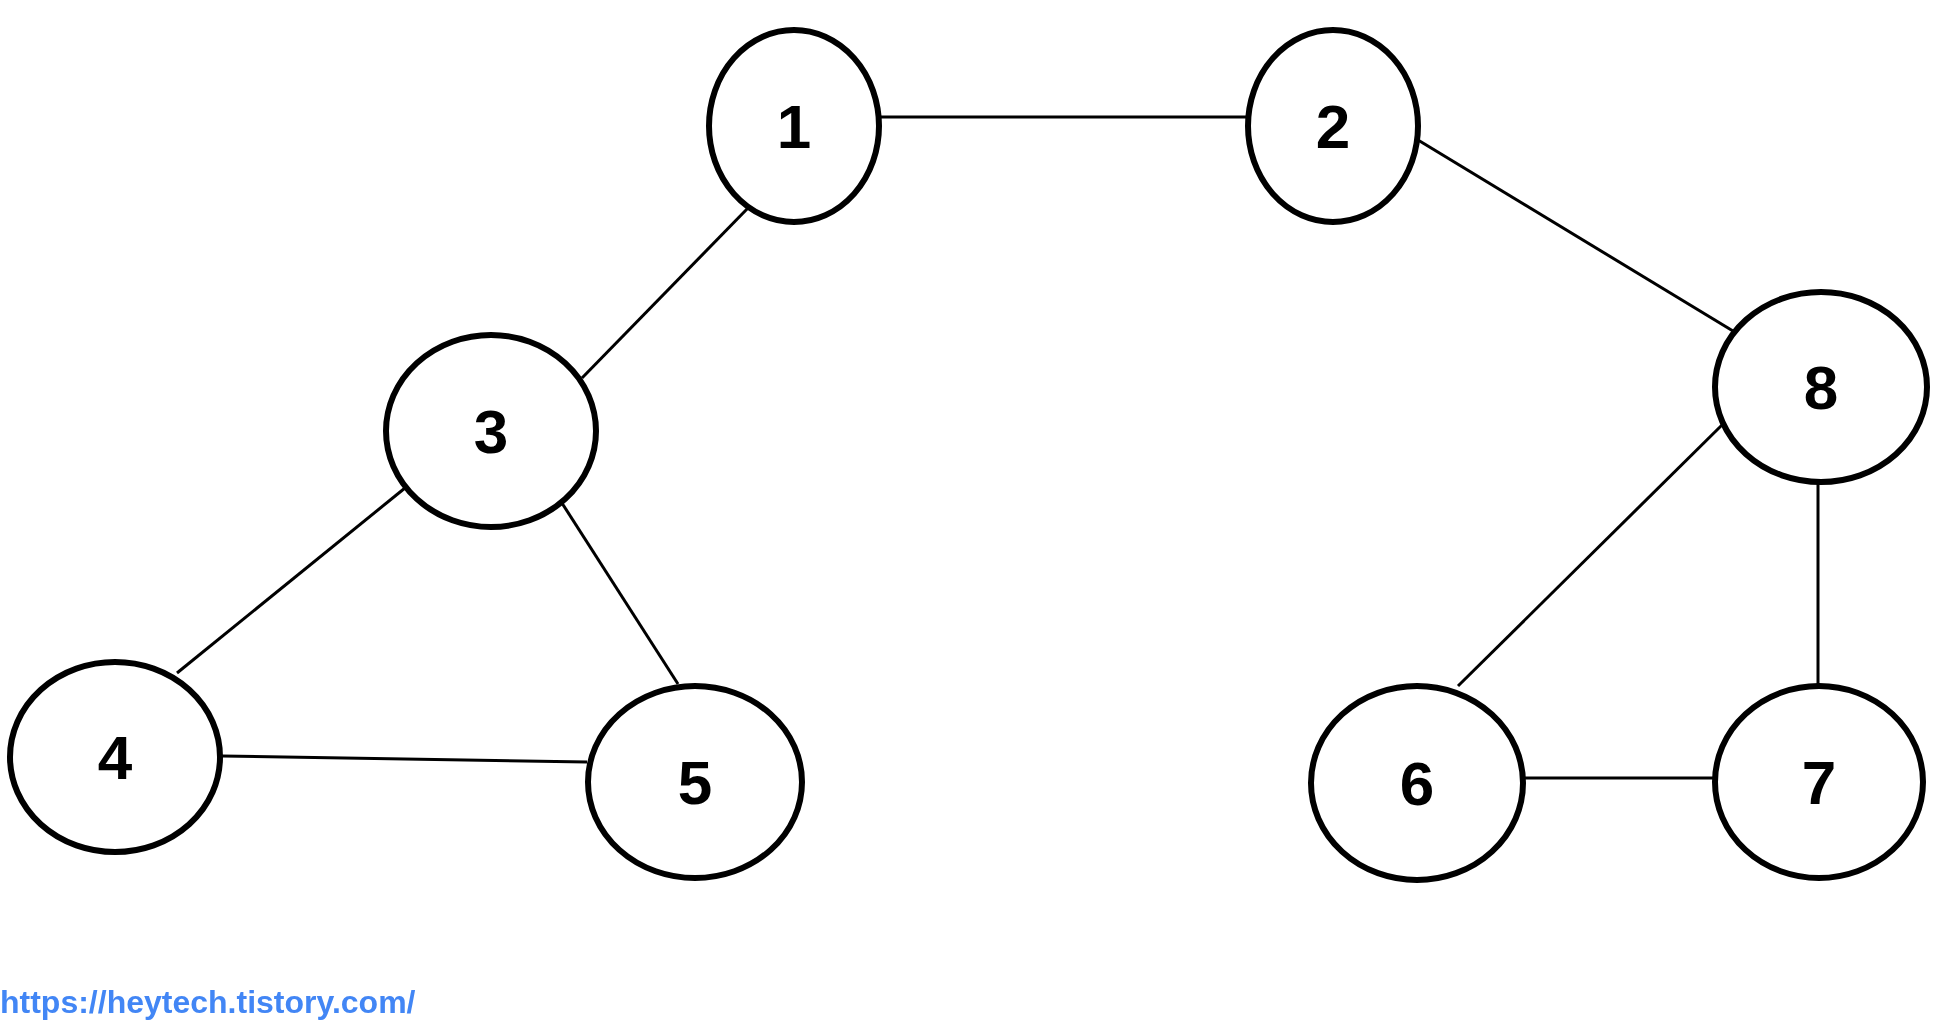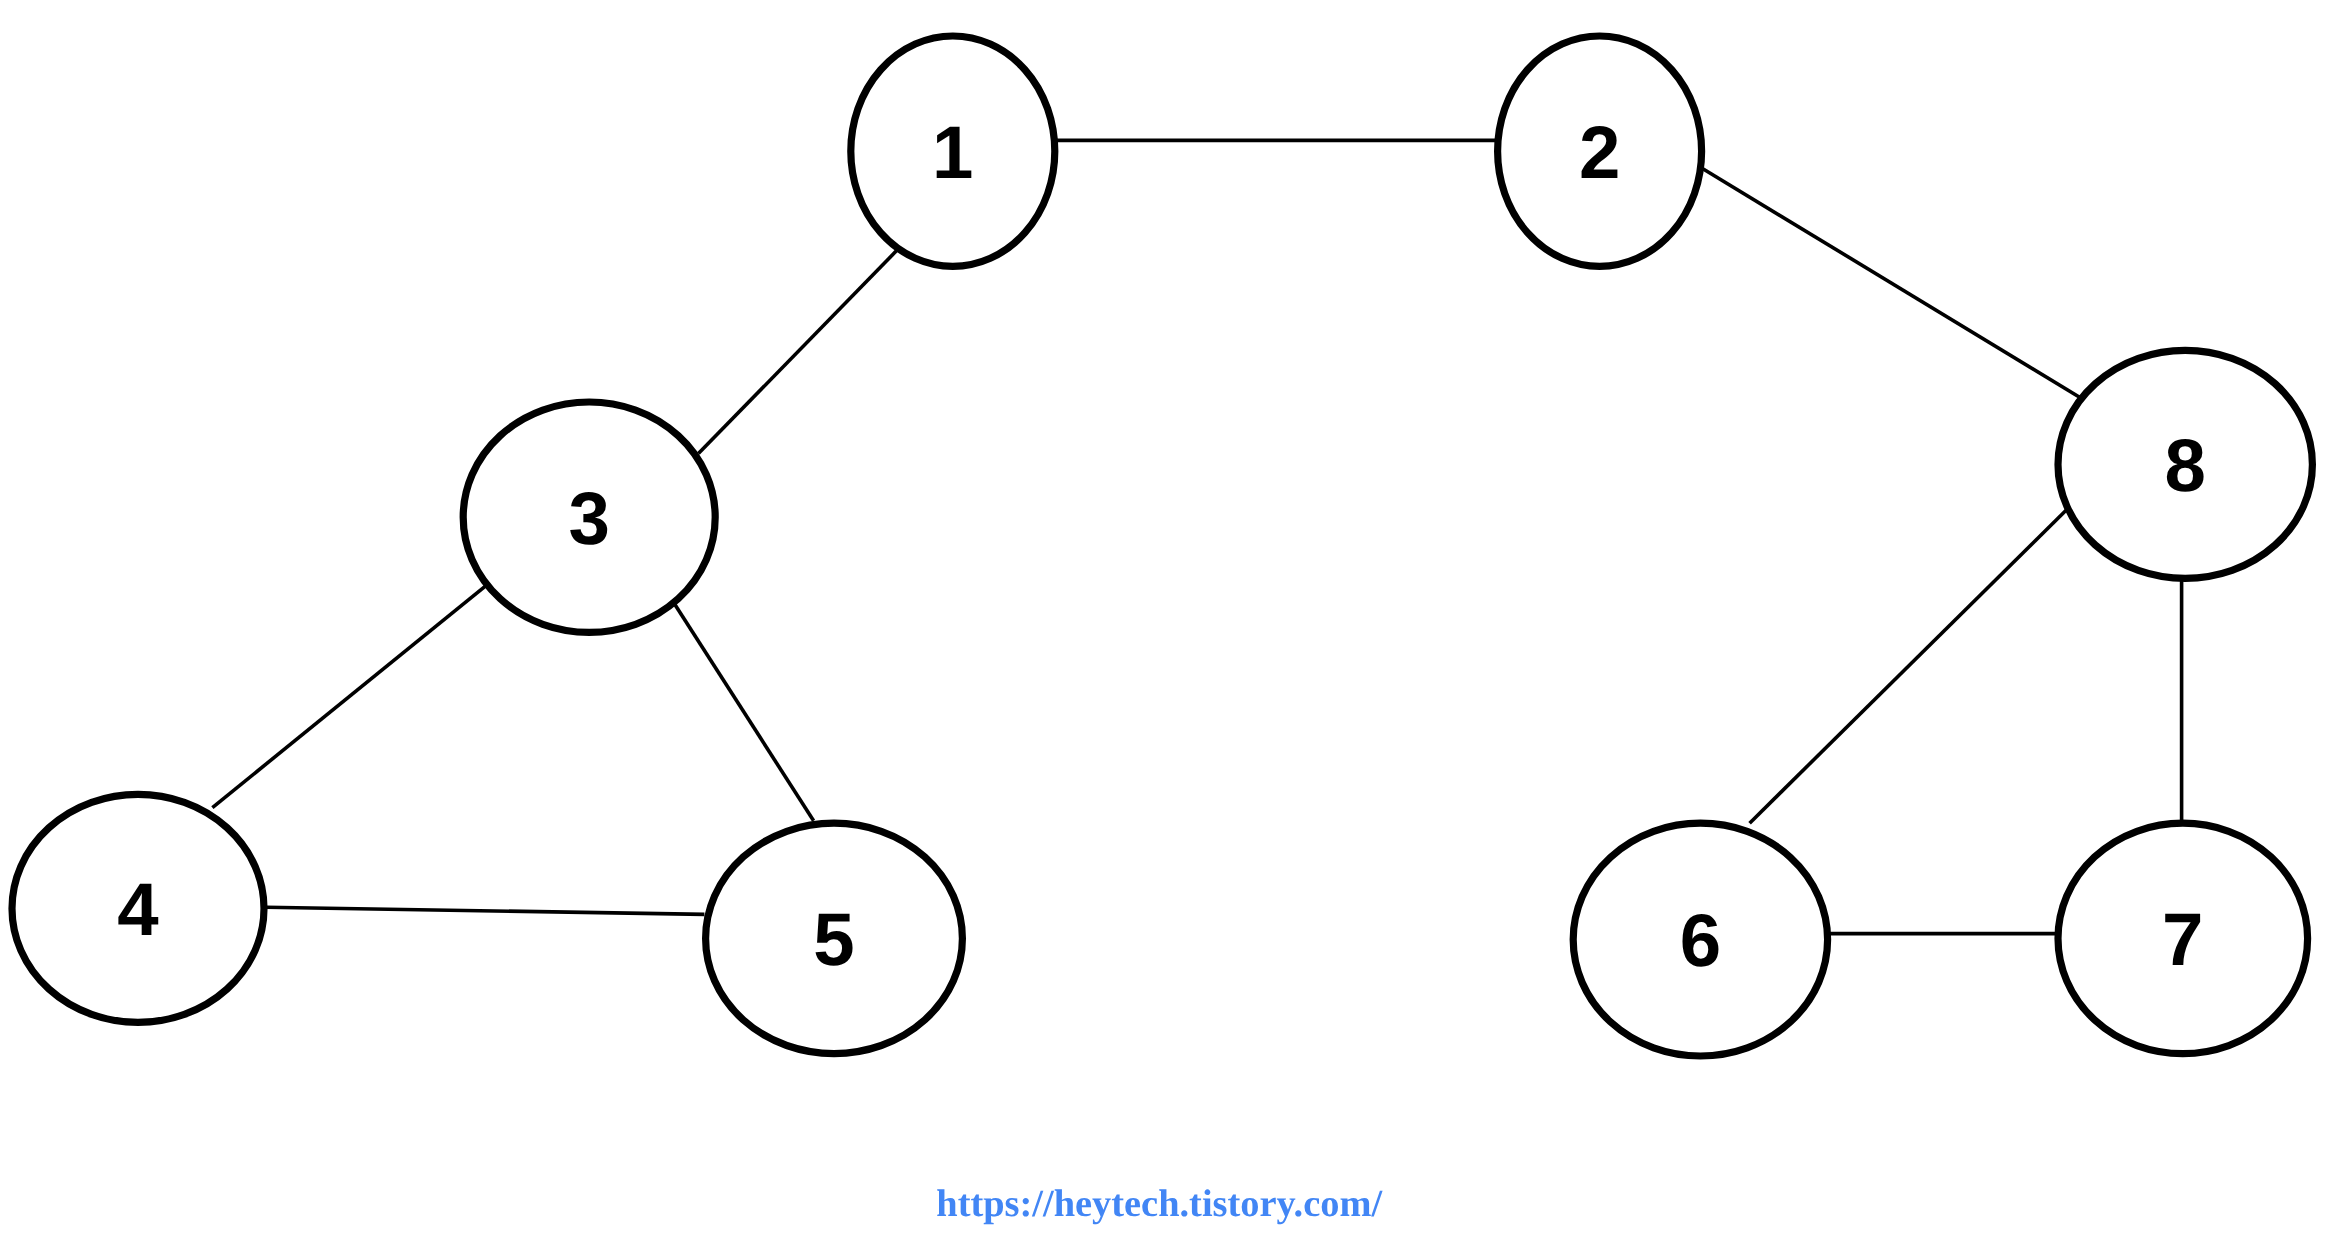--- a/index.html
+++ b/index.html
@@ -27,22 +27,21 @@
     font-family: "Liberation Sans", sans-serif;
     font-weight: bold;
     font-size: 62px;
     fill: #000000;
   }
   .footer-url {
     position: absolute;
     left: 0;
     top: 984px;
     width: 1932px; 
-    text-align: center;
-    font-family: Liberation Serif, serif;
+    font-family: Liberation Sans, sans-serif;
     font-weight: bold;
     font-size: 32px;
     letter-spacing: 0px;
     cursor: pointer;
     text-decoration: none;
   }
 </style>
 </head>
 <body>
 

